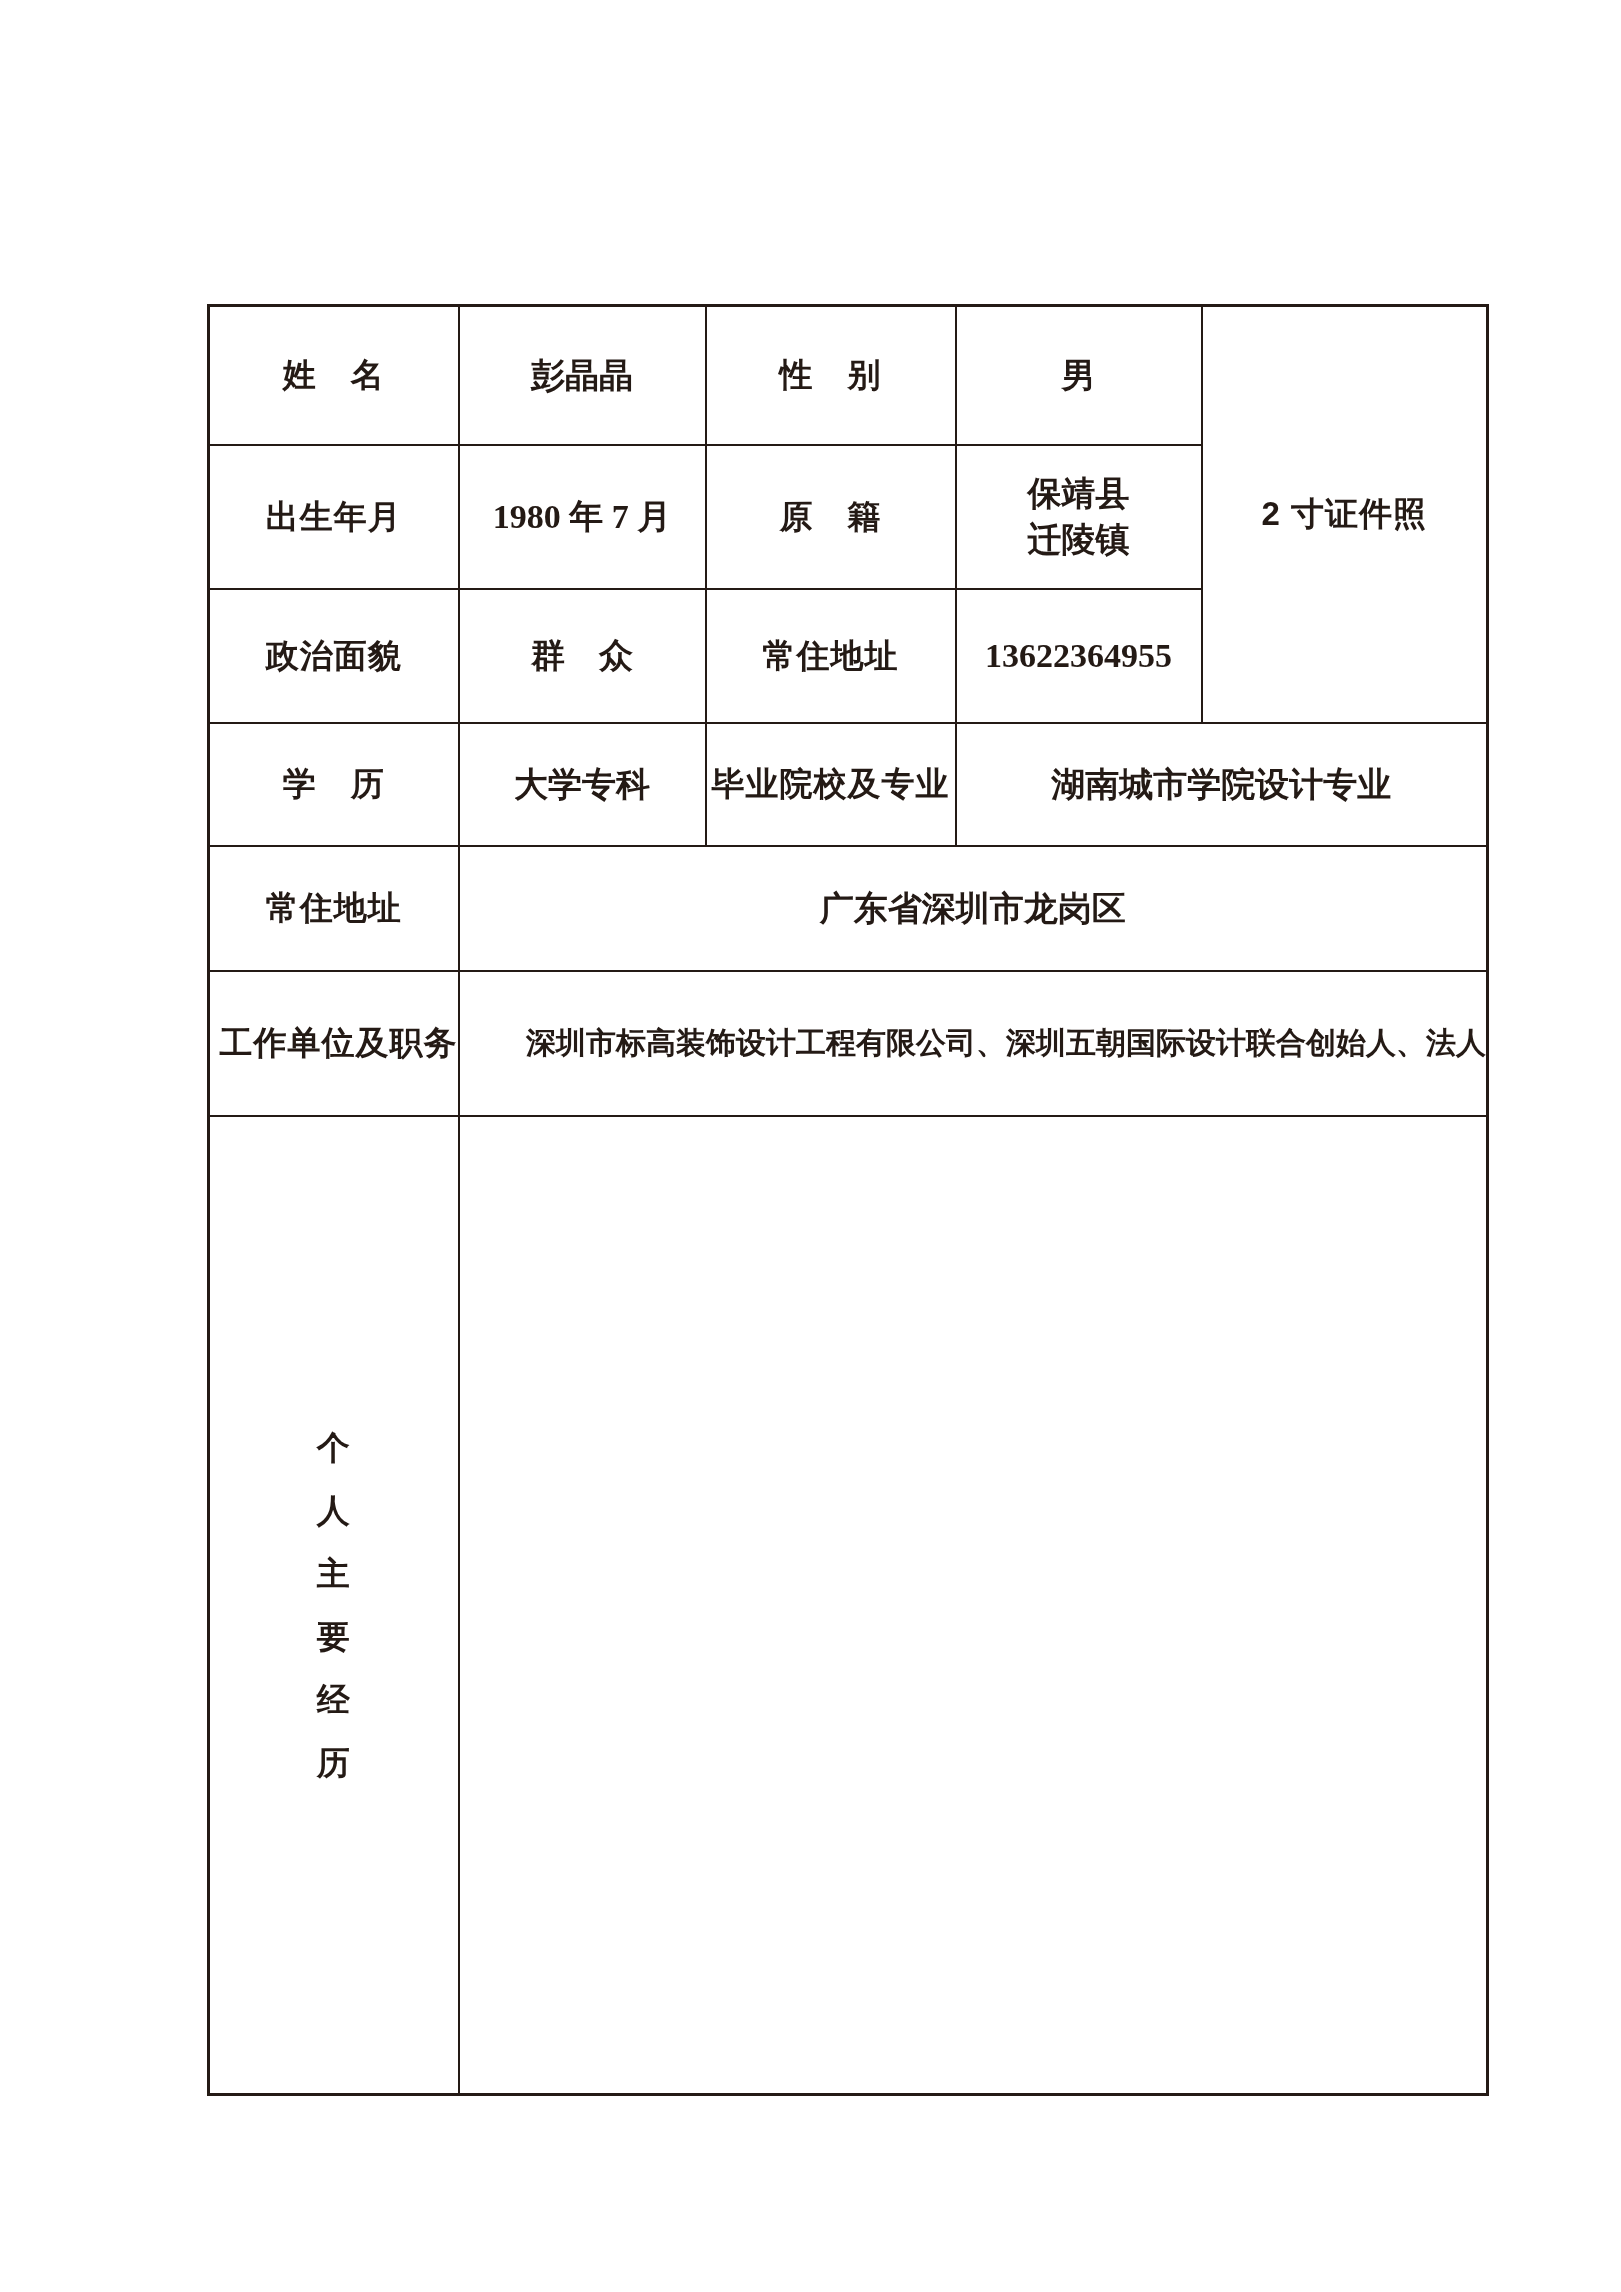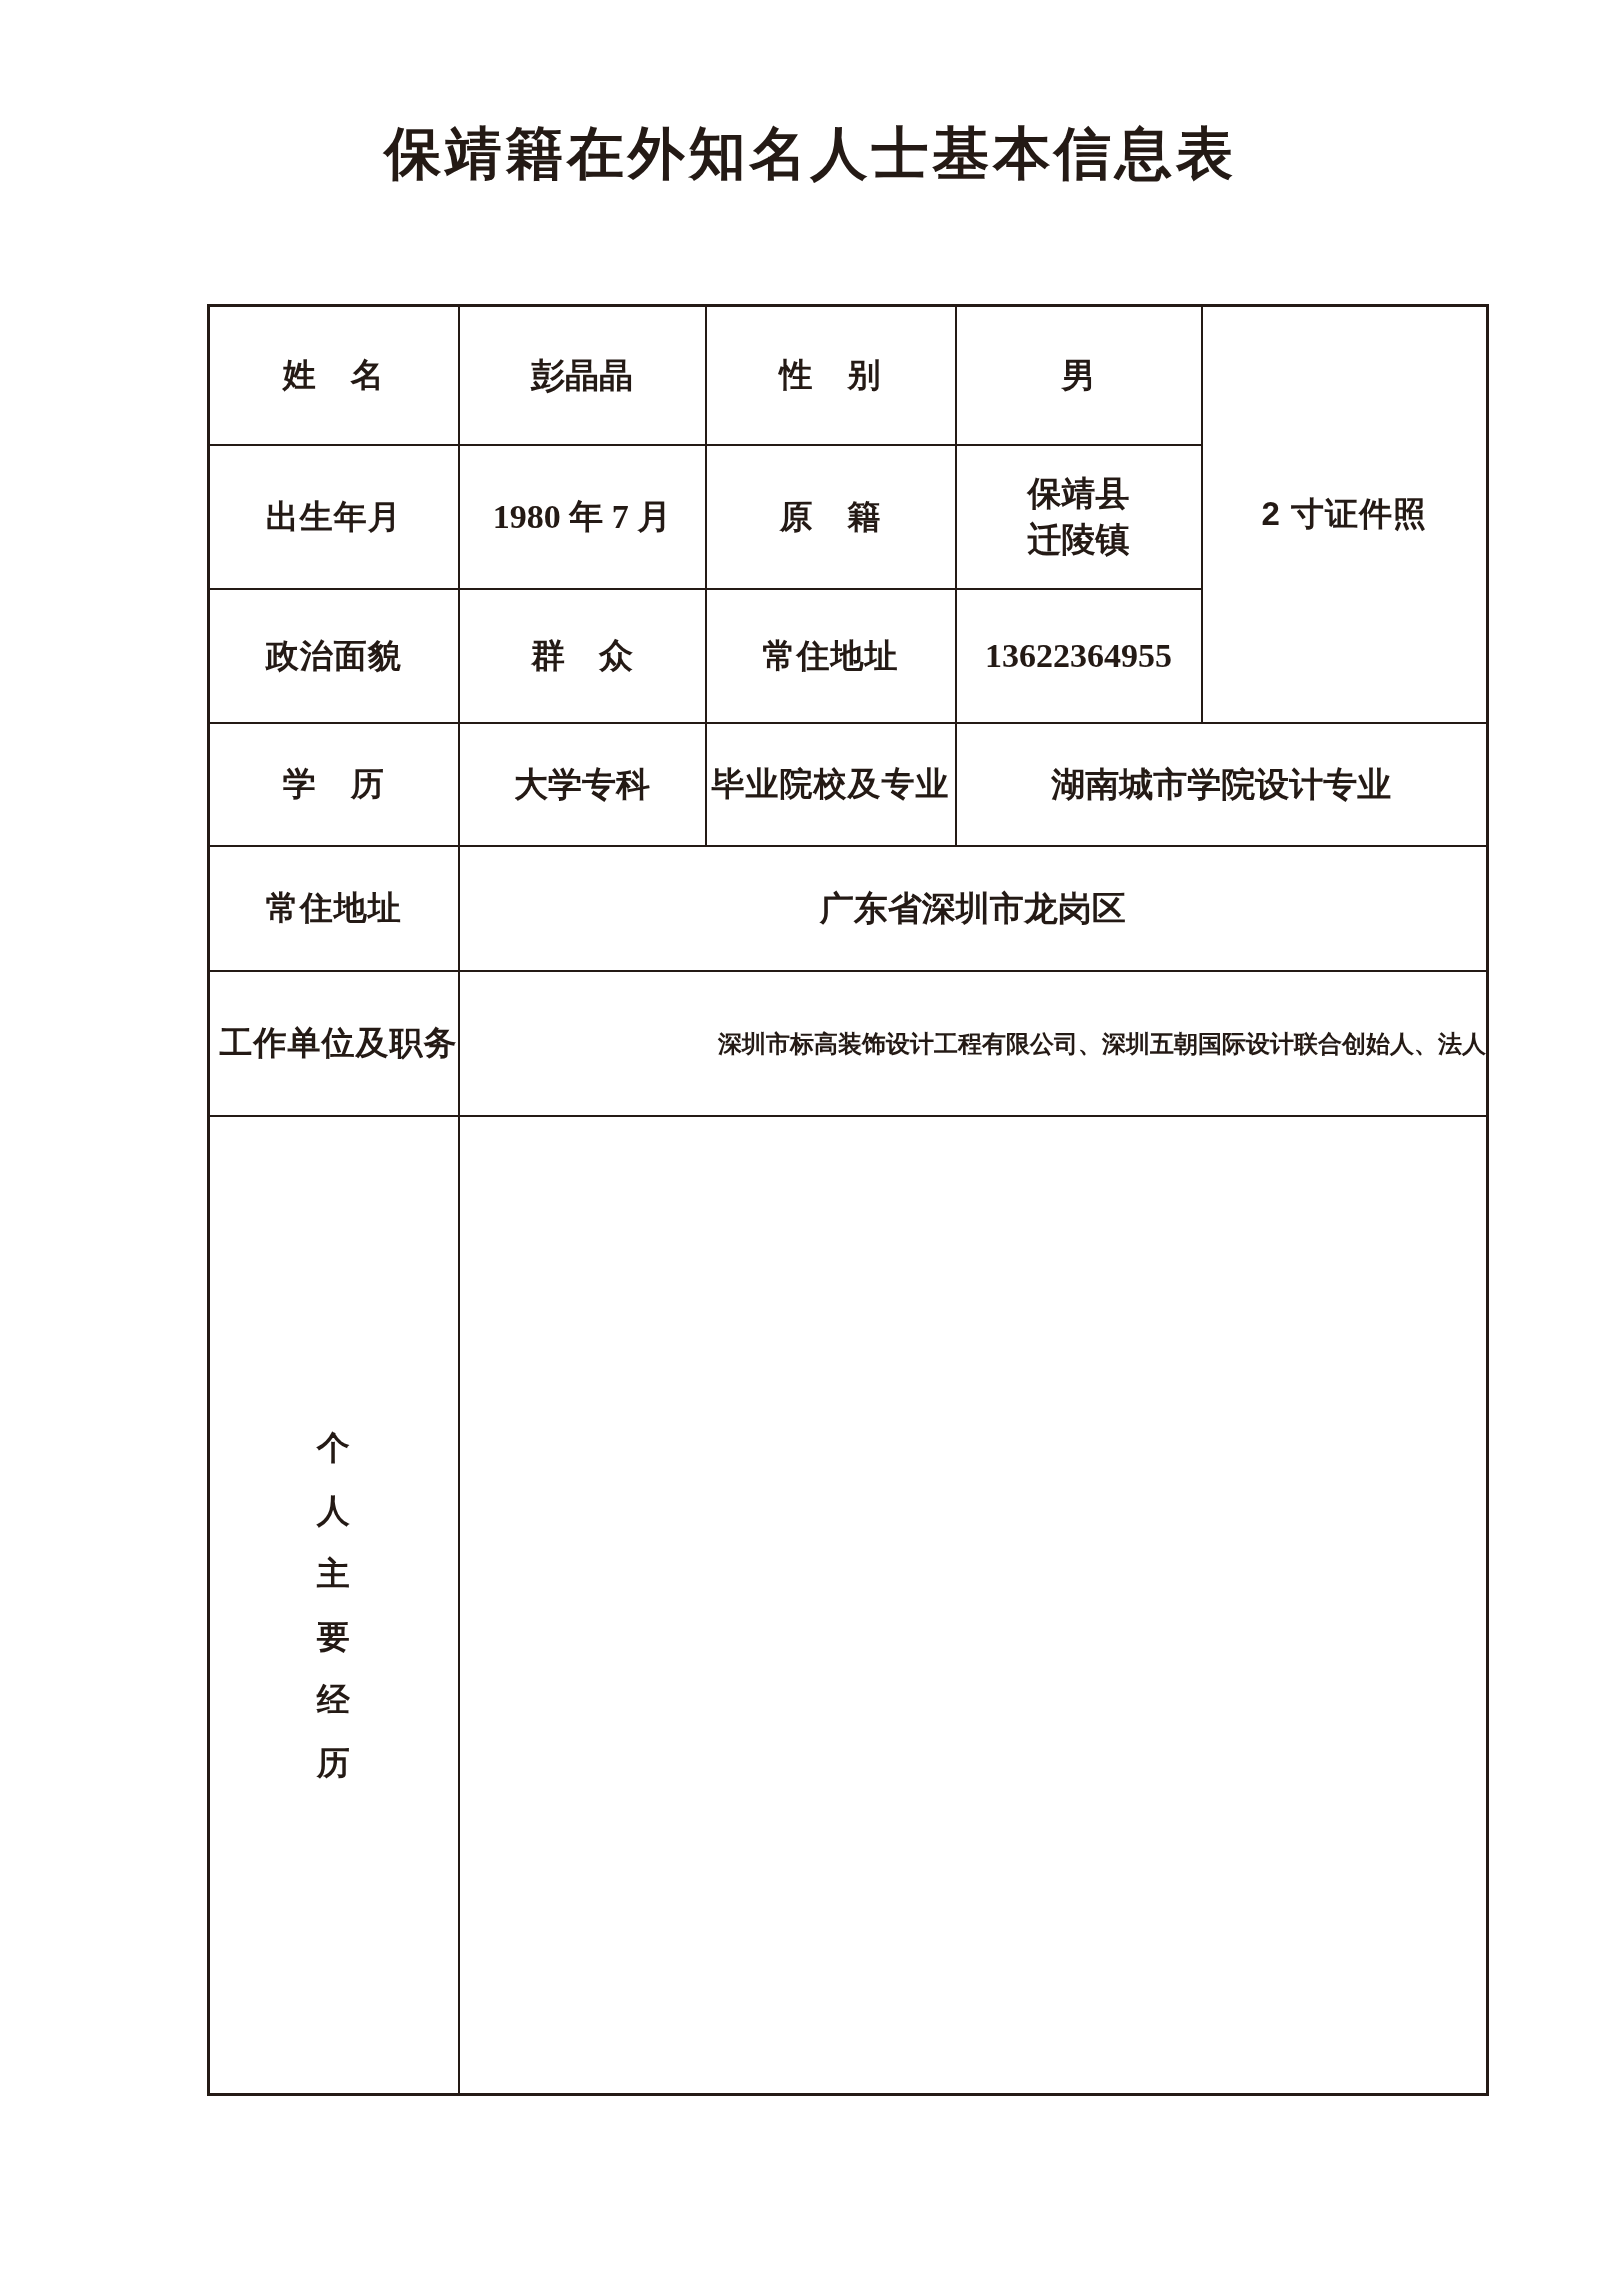--- a/index.html
+++ b/index.html
@@ -51,21 +51,21 @@
     font-weight: bold;
     font-size: 33px;
     letter-spacing: 1px;
   }
   td.value {
     font-family: "Liberation Serif", "DejaVu Serif", serif;
     font-weight: bold;
     font-size: 34px;
   }
   td.value.small {
-    font-size: 24px;
+    font-size: 30px;
     letter-spacing: 0px;
     white-space: nowrap;
   }
   tr.r1 td { height: 137px; }
   tr.r2 td { height: 142px; }
   tr.r3 td { height: 132px; }
   tr.r4 td { height: 121px; }
   tr.r5 td { height: 123px; }
   tr.r6 td { height: 143px; text-align: right; }
   tr.r7 td { height: 976px; }
@@ -86,21 +86,20 @@
     display: block;
     line-height: 63px;
     text-align: center;
   }
 </style>
 </head>
 <body>
 
 <div class="page">
 
-  <h1 class="title">保靖籍在外知名人士基本信息表</h1>
 
   <table class="form">
     <colgroup>
       <col style="width:250px">
       <col style="width:247px">
       <col style="width:250px">
       <col style="width:246px">
       <col style="width:286px">
     </colgroup>
     <tbody>

